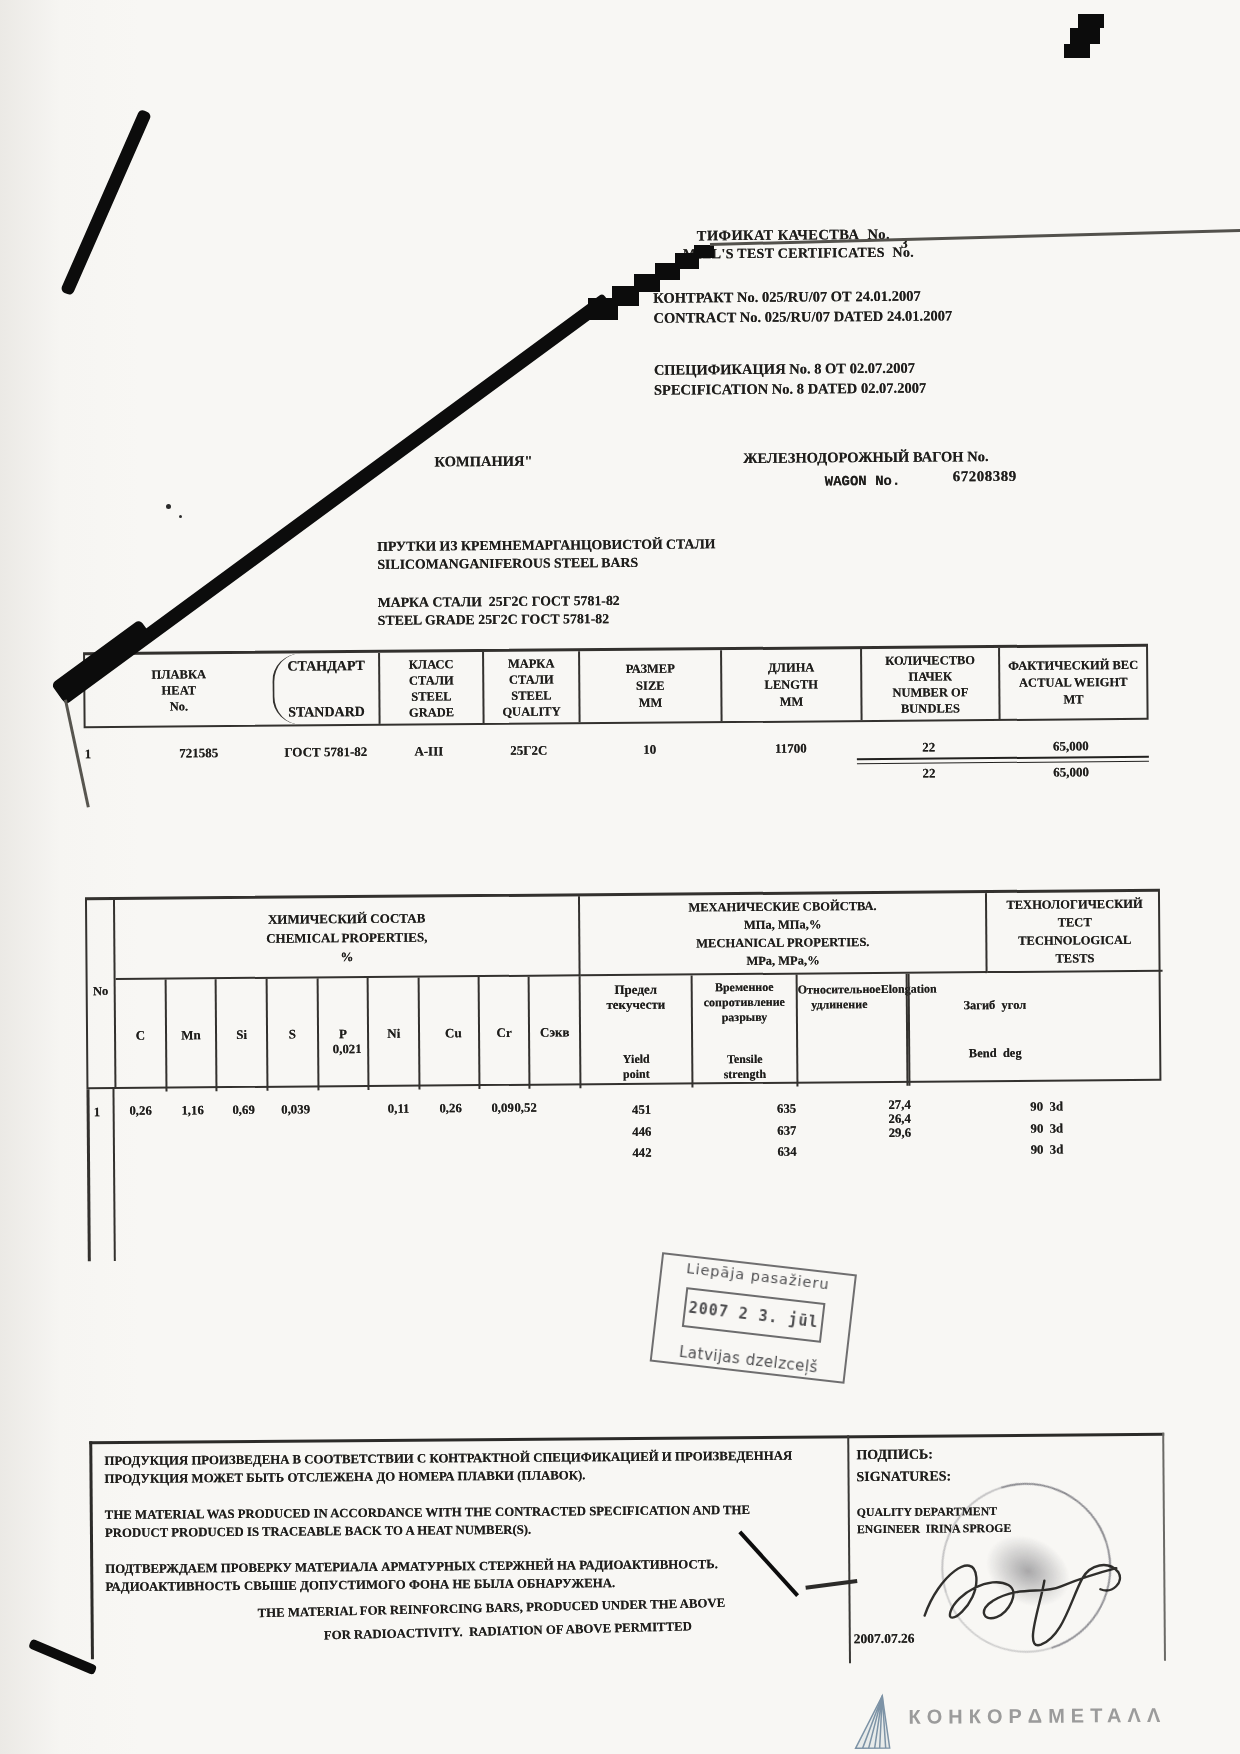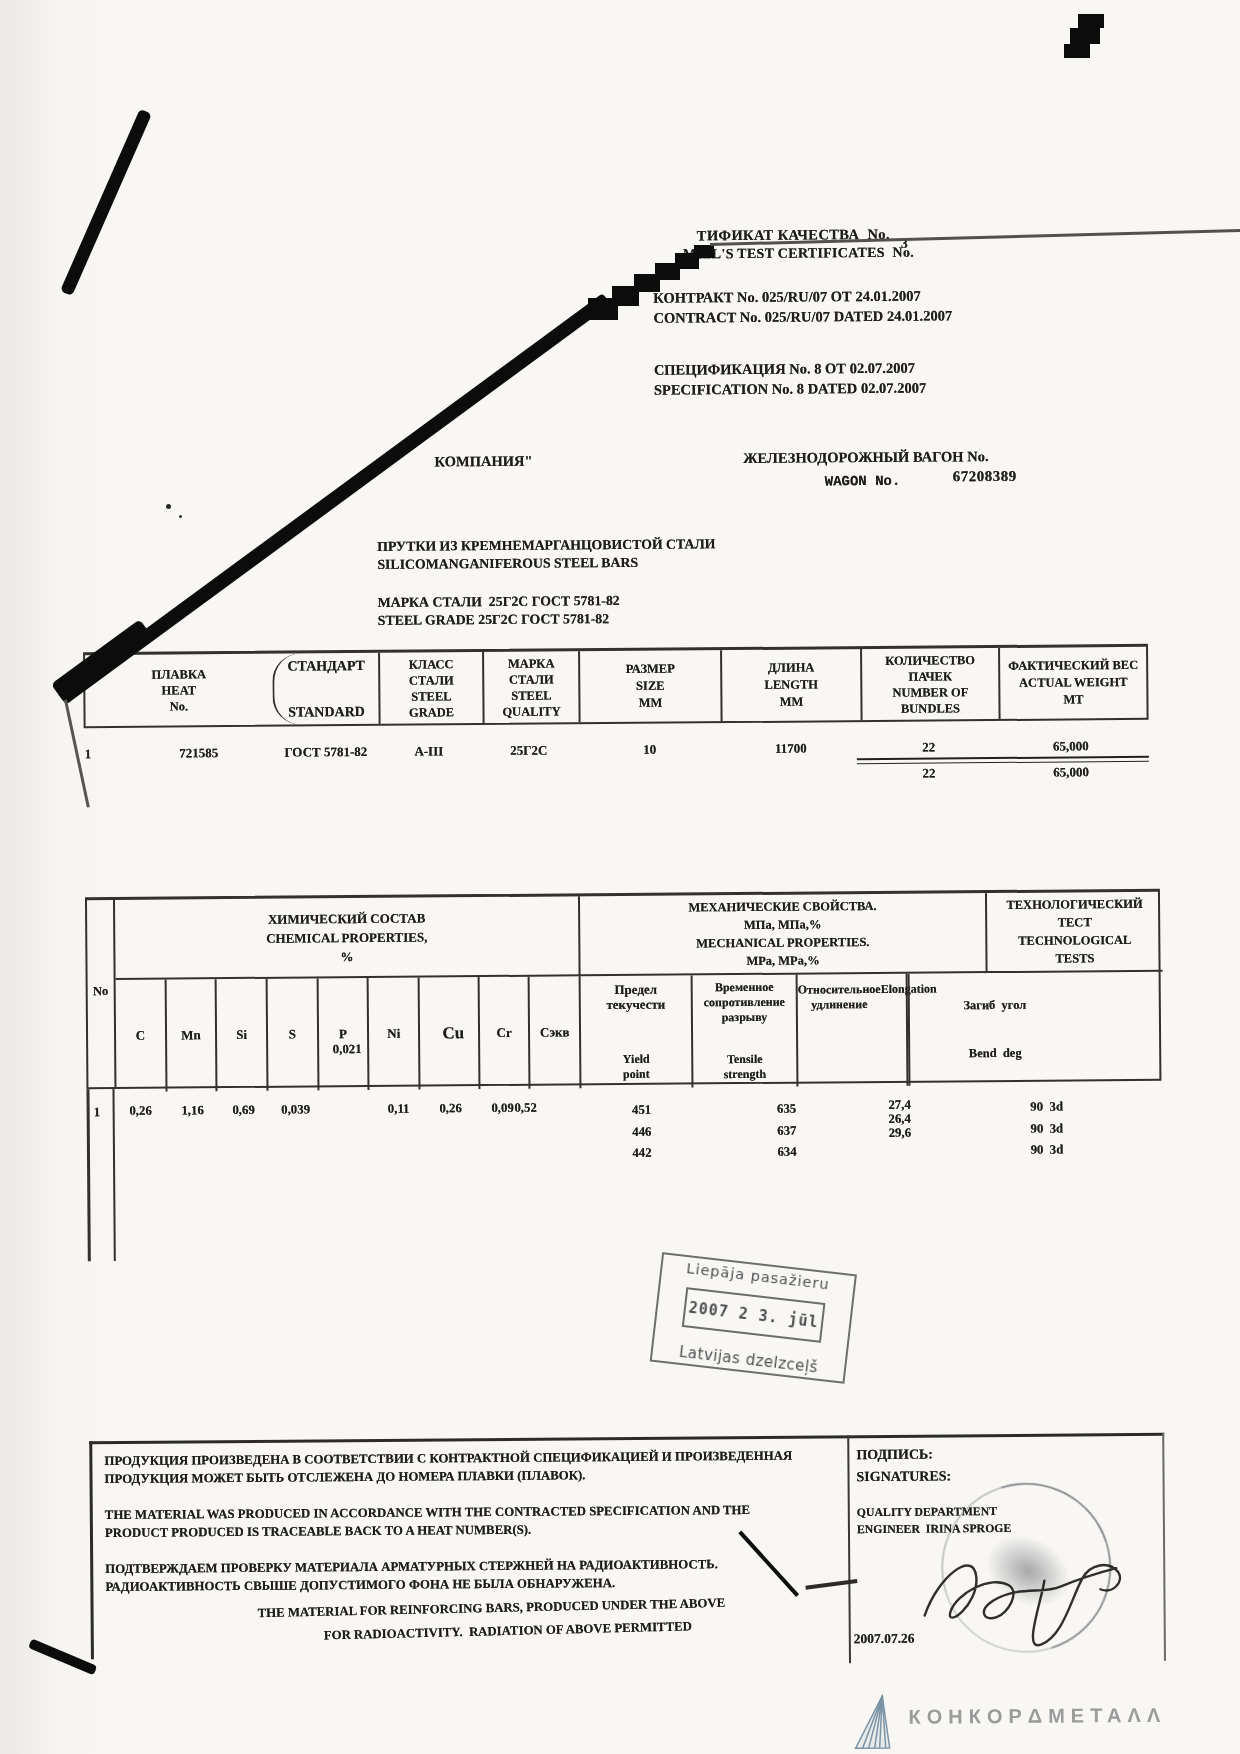--- a/index.html
+++ b/index.html
@@ -117,21 +117,21 @@
 TECHNOLOGICAL
 TESTS</div>
 
       <div class="abs" style="left:28px;top:80px;width:465px;height:112px;display:flex;border-right:2px solid #33312e;box-sizing:border-box;">
         <div class="cell ink" style="flex:1;font-size:13px;">C</div>
         <div class="cell bl ink" style="flex:1;font-size:13px;">Mn</div>
         <div class="cell bl ink" style="flex:1;font-size:13px;">Si</div>
         <div class="cell bl ink" style="flex:1;font-size:13px;">S</div>
         <div class="cell bl ink" style="flex:1;font-size:13px;">P</div>
         <div class="cell bl ink" style="flex:1;font-size:13px;">Ni</div>
-        <div class="cell bl ink" style="flex:1;font-size:17px;padding-left:9px;">Cu</div>
+        <div class="cell bl ink" style="flex:1;font-size:13px;padding-left:9px;">Cu</div>
         <div class="cell bl ink" style="flex:1;font-size:13px;">Cr</div>
         <div class="cell bl ink" style="flex:1;font-size:13px;">Сэкв</div>
       </div>
 
       <div class="abs" style="left:493px;top:80px;width:112px;height:112px;border-right:2px solid #33312e;box-sizing:border-box;display:flex;flex-direction:column;justify-content:space-between;padding:6px 0;">
         <div class="ink ml ctr" style="font-size:13px;line-height:15px;">Предел
 текучести</div>
         <div class="ink ml ctr" style="font-size:12px;line-height:15px;">Yield
 point</div>
       </div>

